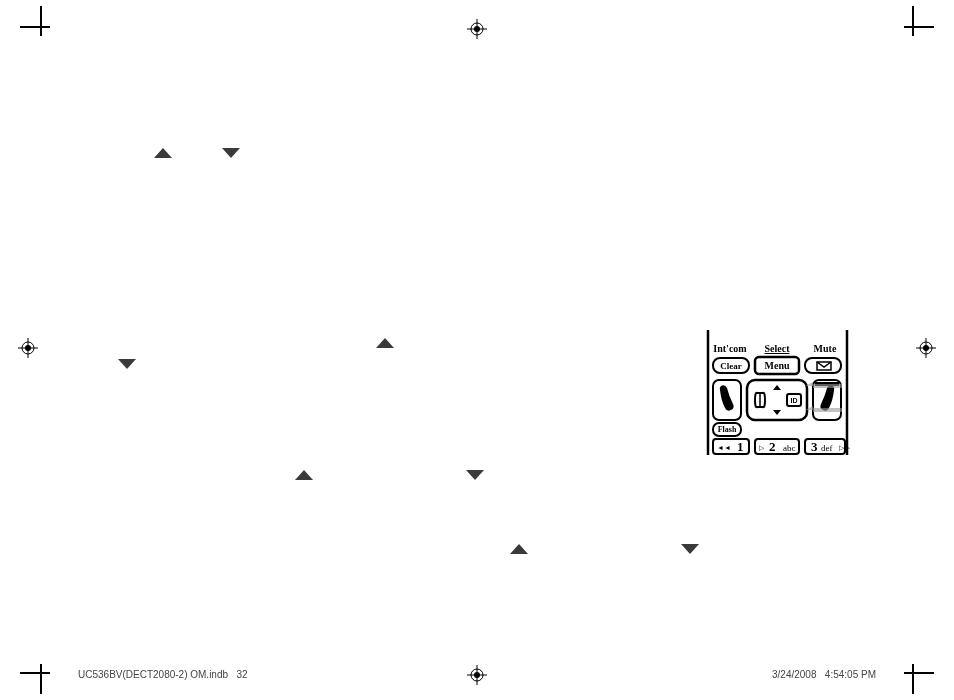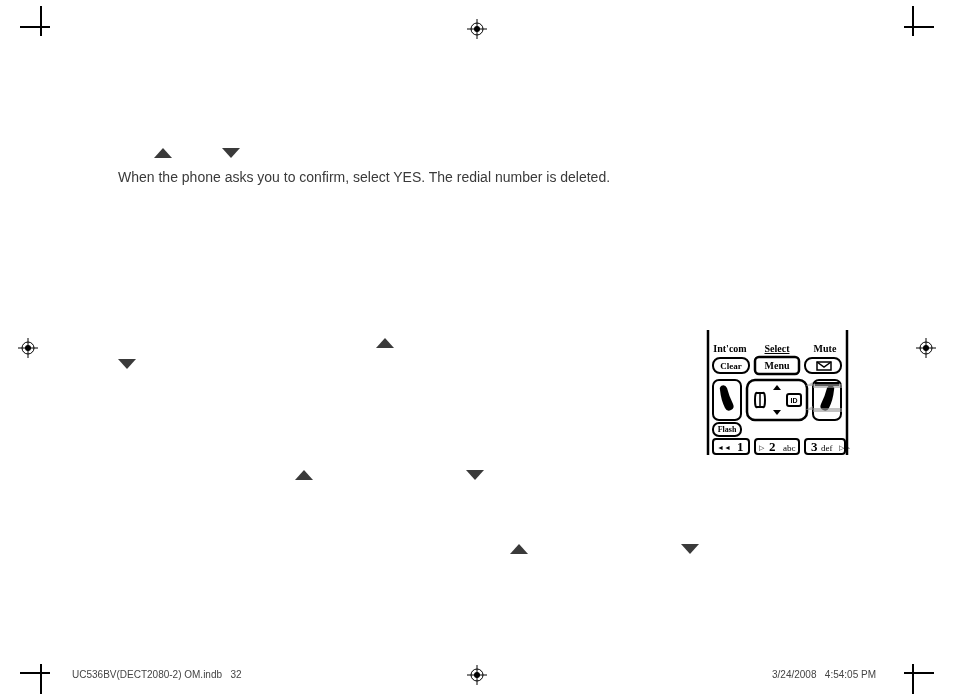--- a/index.html
+++ b/index.html
@@ -16,21 +16,21 @@
   .crop-bl .h { position: absolute; left: 0; bottom: 20px; width: 30px; height: 2px; background: #000; }
   .crop-br { bottom: 6px; right: 20px; width: 30px; height: 30px; }
   .crop-br .v { position: absolute; right: 20px; bottom: 0; width: 2px; height: 30px; background: #000; }
   .crop-br .h { position: absolute; right: 0; bottom: 20px; width: 30px; height: 2px; background: #000; }
   .reg { position: absolute; }
   .page { position: absolute; top: 0; left: 0; right: 0; bottom: 0; }
   .body-text { position: absolute; font-size: 14px; line-height: 22px; }
   .tri-up { display: inline-block; width: 0; height: 0; border-left: 9px solid transparent; border-right: 9px solid transparent; border-bottom: 10px solid #3a3a3a; vertical-align: middle; }
   .tri-down { display: inline-block; width: 0; height: 0; border-left: 9px solid transparent; border-right: 9px solid transparent; border-top: 10px solid #3a3a3a; vertical-align: middle; }
   .footer { position: absolute; bottom: 20px; left: 0; right: 0; font-size: 10px; color: #444; }
-  .footer-left { position: absolute; left: 72px; bottom: 0; }
+  .footer-left { position: absolute; left: 78px; bottom: 0; }
   .footer-right { position: absolute; right: 78px; bottom: 0; }
   .phone-diagram { position: absolute; top: 330px; left: 705px; }
 </style>
 </head>
 <body>
 
 <div class="page">
 
   <div class="crop crop-tl">
       <div class="v"></div>
@@ -75,21 +75,20 @@
     </svg>
 
   <div style="position:absolute;top:143px;left:154px;">
     <span class="tri-up"></span>
   </div>
   <div style="position:absolute;top:143px;left:222px;">
     <span class="tri-down"></span>
   </div>
 
   <div class="body-text" style="top:166px;left:118px;">
-    <div>When the phone asks you to confirm, select YES. The redial number is deleted.</div>
   </div>
 
   <div style="position:absolute;top:354px;left:118px;"><span class="tri-down"></span></div>
   <div style="position:absolute;top:333px;left:376px;"><span class="tri-up"></span></div>
   <div style="position:absolute;top:465px;left:295px;"><span class="tri-up"></span></div>
   <div style="position:absolute;top:465px;left:466px;"><span class="tri-down"></span></div>
   <div style="position:absolute;top:539px;left:510px;"><span class="tri-up"></span></div>
   <div style="position:absolute;top:539px;left:681px;"><span class="tri-down"></span></div>
 
   <div class="phone-diagram">

